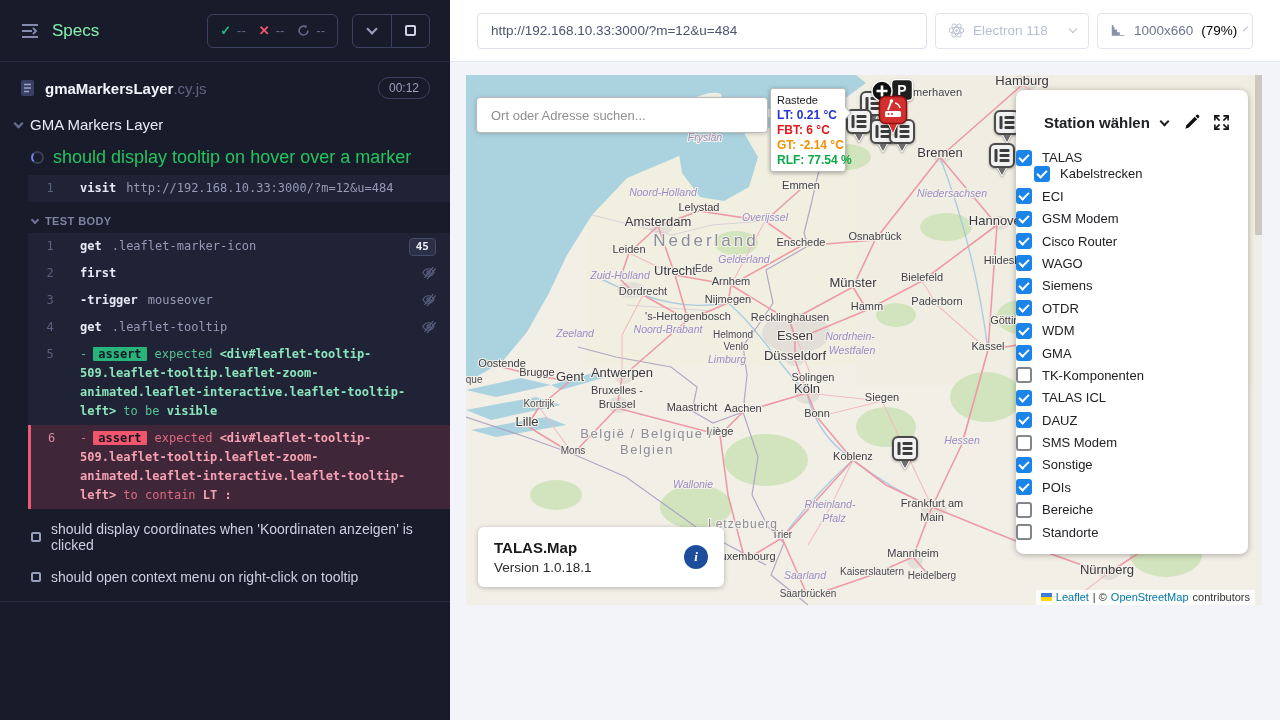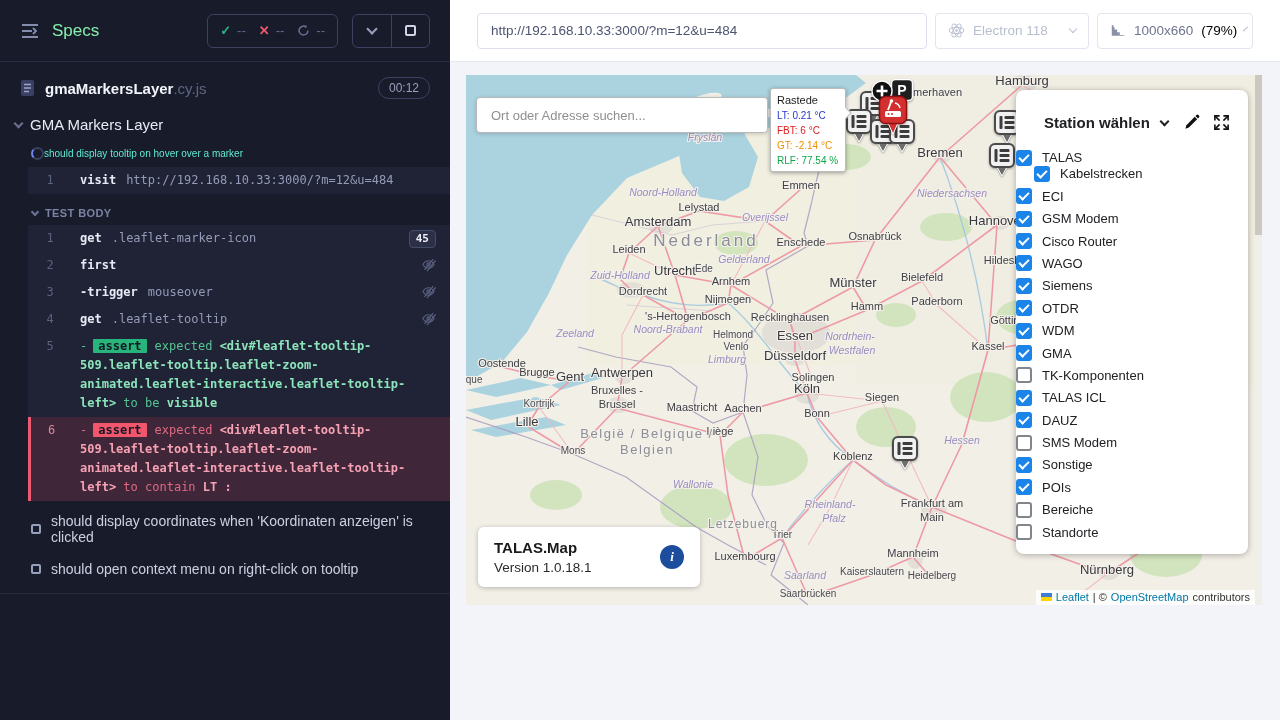--- a/index.html
+++ b/index.html
@@ -20,21 +20,21 @@
   .gbtn + .gbtn{border-left:1px solid #3b4160}
   .chev{width:8px;height:8px;border-right:2px solid #9aa0bd;border-bottom:2px solid #9aa0bd;transform:rotate(45deg);margin-top:-4px}
   .stopsq{width:11px;height:11px;border:2px solid #ced3e6;border-radius:2px}
   .spec-row{display:flex;align-items:center;gap:10px;padding:15px 20px 9px;flex:none}
   .spec-name{font-size:15px;color:#5e6684}
   .spec-name b{color:#f2f4fb;font-weight:700}
   .badge-duration{margin-left:auto;border:1px solid #3b4160;border-radius:12px;padding:3px 10px;font-size:12px;color:#9aa0bd}
   .tree{flex:1;overflow:hidden}
   .suite-h{display:flex;gap:8px;align-items:center;font-size:15px;color:#e8ebf5;padding:8px 0 7px 15px}
   .schev{width:7px;height:7px;border-right:2px solid #6b7294;border-bottom:2px solid #6b7294;transform:rotate(45deg);margin-top:-3px;flex:none}
-  .test-h{display:flex;align-items:center;font-size:10px;color:#5eead4;padding:7px 0 7px 31px}
+  .test-h{display:flex;gap:9px;align-items:center;font-size:18px;color:#22c55e;padding:7px 0 7px 31px}
   .spinner{width:13px;height:13px;border-radius:50%;border:2px solid #3a3f5c;border-left-color:#7584f5;flex:none}
   .hook-h{display:flex;gap:7px;align-items:center;font-size:11px;font-weight:700;letter-spacing:.4px;color:#7c83a4;padding:9px 0 6px 32px}
   .hook-h .schev{width:6px;height:6px}
   .cmds{margin-left:28px;background:#1f2335;font-family:"DejaVu Sans Mono",monospace;font-size:12px;margin-bottom:4px}
   .cmd{display:flex;align-items:flex-start;padding:4px 14px 4px 0}
   .cnum{width:44px;text-align:center;color:#5a6181;flex:none;line-height:19px}
   .cbody{flex:1;line-height:19px;color:#9aa0bc;word-break:break-word;padding-left:8px}
   .cmethod{font-weight:700;color:#e7eaf6;margin-right:10px}
   .cmsg{color:#959bb8}
   .cright{margin-left:8px;flex:none;display:flex;align-items:center;gap:6px;height:19px}
@@ -74,37 +74,37 @@
   .lbl-country{font-size:17px;fill:#8d8d97;letter-spacing:3px}
   .lbl-country-sm{font-size:13px;fill:#8d8d97;letter-spacing:1.5px}
   .lbl-area{font-size:12px;fill:#8d8d97;letter-spacing:1px}
   .search-box{position:absolute;left:10px;top:22px;width:292px;height:36px;background:#fff;border:1px solid #b9b9b9;border-radius:4px;box-shadow:0 1px 4px rgba(0,0,0,.18);z-index:26;padding:0 14px;font-size:13px;color:#6e6e6e;outline:none;font-family:"Liberation Sans",sans-serif}
   .search-box::placeholder{color:#8f8f8f}
   .marker{position:absolute;z-index:20;cursor:pointer;filter:drop-shadow(0 1px 1px rgba(0,0,0,.35))}
   .marker.top{z-index:22}
   .marker.active{z-index:23}
   .ltooltip{position:absolute;left:304px;top:13px;width:76px;background:#fff;border:1px solid #bcbcbc;border-radius:3px;box-shadow:0 1px 4px rgba(0,0,0,.35);z-index:25;padding:4px 6px 3px}
   .ltooltip .tt-title{font-size:11px;font-weight:400;color:#1c1c1c;line-height:15px}
-  .ltooltip .trow{font-size:10px;font-weight:400;line-height:15px;white-space:nowrap}
+  .ltooltip .trow{font-size:12px;font-weight:700;line-height:15px;white-space:nowrap}
   .tt-arrow{position:absolute;right:-5px;top:20px;width:8px;height:8px;background:#fff;border-right:1px solid #bcbcbc;border-top:1px solid #bcbcbc;transform:rotate(45deg)}
   .station-panel{position:absolute;left:550px;top:15px;width:232px;background:#fff;border-radius:8px;box-shadow:0 1px 6px rgba(0,0,0,.3);z-index:30;padding:24px 0 14px}
   .sp-head{display:flex;align-items:center;padding:0 18px 12px 28px;gap:7px}
   .sp-title{font-size:15px;font-weight:700;color:#202124}
   .sp-chev{width:7px;height:7px;border-right:2px solid #202124;border-bottom:2px solid #202124;transform:rotate(45deg);margin:-3px 0 0 4px;cursor:pointer}
   .sp-icons{margin-left:auto;display:flex;gap:13px;align-items:center}
   .sp-icons .icbtn{cursor:pointer;display:flex}
   .slist{}
   .srow{display:flex;align-items:center;gap:10px;height:15px;margin-top:7.4px;cursor:pointer}
   .srow.sub{margin-left:18px;margin-top:1px}
   .cb{width:16px;height:16px;border-radius:3px;flex:none;position:relative}
   .cb.on{background:var(--cb)}
   .cb.on::after{content:"";position:absolute;left:5px;top:2px;width:4px;height:8px;border:solid #fff;border-width:0 2px 2px 0;transform:rotate(45deg)}
   .cb.off{background:#fff;border:2px solid #80868b}
   .slabel{font-size:13px;color:#202124}
-  .version-card{position:absolute;left:12px;top:452px;width:222px;height:60px;background:#fff;border-radius:6px;box-shadow:0 1px 5px rgba(0,0,0,.25);z-index:30;display:flex;align-items:center;padding:0 16px}
+  .version-card{position:absolute;left:12px;top:452px;width:246px;height:60px;background:#fff;border-radius:6px;box-shadow:0 1px 5px rgba(0,0,0,.25);z-index:30;display:flex;align-items:center;padding:0 16px}
   .vc-text .vc-title{font-size:15px;font-weight:700;color:#1a1a1a;line-height:20px}
   .vc-text .vc-ver{font-size:13.5px;color:#2b2b2b;line-height:19px}
   .info-i{margin-left:auto;width:24px;height:24px;border-radius:50%;background:#1d4e9e;color:#fff;font:italic 700 13px "Liberation Serif",serif;display:flex;align-items:center;justify-content:center;cursor:pointer}
   .attr{position:absolute;right:7px;bottom:0;background:rgba(255,255,255,.78);font-size:11px;color:#333;padding:1px 5px 2px;z-index:31;display:flex;gap:4px;align-items:center;white-space:nowrap}
   .attr a{color:#0078a8;text-decoration:none;cursor:pointer}
   .uaflag{width:11px;height:8px;background:linear-gradient(#3f7cd6 50%,#ffd500 50%);display:inline-block}
   .aut-scroll{position:absolute;right:0;top:0;width:7px;height:100%;background:#f0eee9;z-index:24}
   .aut-thumb{position:absolute;top:0;right:0;width:7px;height:160px;background:#ccc8c0}
 </style>
 </head>

